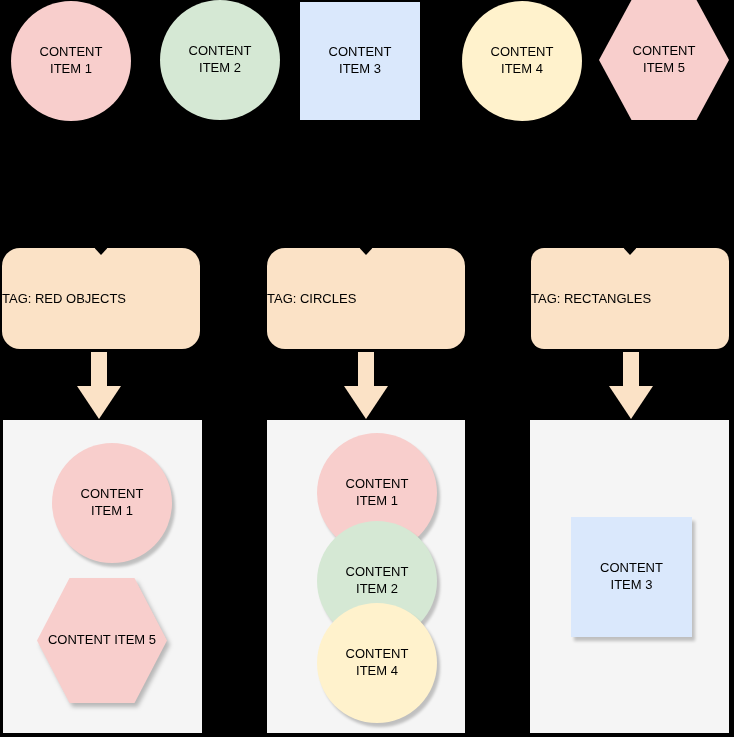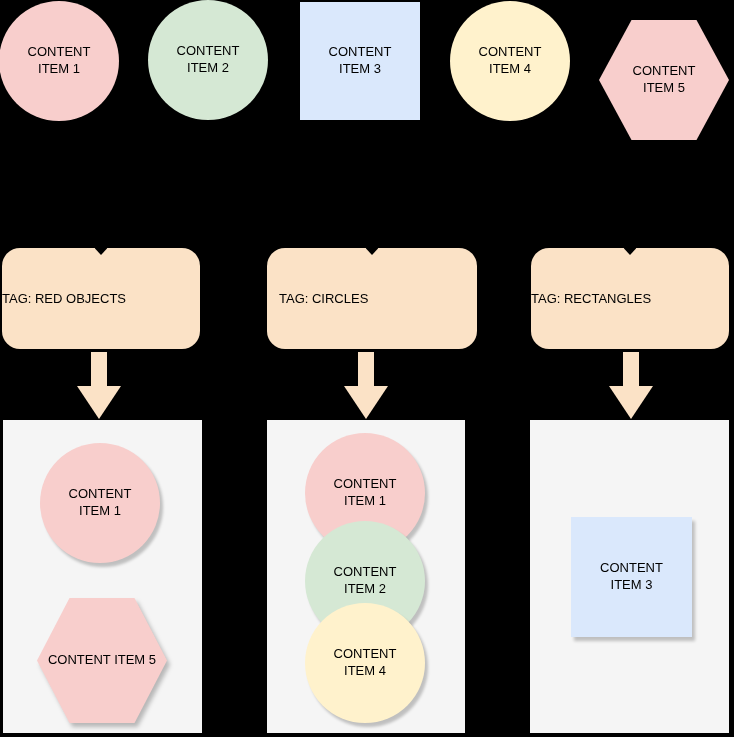--- a/index.html
+++ b/index.html
@@ -8,41 +8,41 @@
     background:#000;
     font-family:"Liberation Sans", sans-serif;
     color:#000;
   }
   
   .shape{
     position:absolute;display:flex;align-items:center;justify-content:center;
     text-align:center;font-size:13px;line-height:1.3;
   }
   .shape .lbl{max-width:86px;}
-  .circle{border-radius:50%;}
+  .circle{border-radius:50%;margin-left:12px;}
   .hexagon{clip-path:polygon(25% 0,75% 0,100% 50%,75% 100%,25% 100%,0 50%);width:100%;height:100%;
     display:flex;align-items:center;justify-content:center;text-align:center;font-size:13px;line-height:1.3;}
-  .hexwrap{position:absolute;margin-top:20px;}
+  .hexwrap{position:absolute;}
   .shadowed{box-shadow:3px 4px 3px rgba(0,0,0,0.22);}
   .hexshadow{filter:drop-shadow(3px 4px 2px rgba(0,0,0,0.25));}
 
   
   .ti1{left:-1px;top:1px;width:120px;height:120px;}
   .ti2{left:148px;top:0px;width:120px;height:120px;}
   .ti3{left:300px;top:2px;width:120px;height:118px;}
   .ti4{left:450px;top:1px;width:120px;height:120px;}
   .ti5{left:599px;top:0px;width:130px;height:120px;}
 
   
   .tag{
     position:absolute;top:248px;width:198px;height:101px;border-radius:18px;
     display:flex;align-items:center;justify-content:flex-start;
     font-size:13px;text-align:center;
   }
-  .tag1{left:2px;} .tag2{left:267px;padding-left:12px;} .tag3{left:531px;}
+  .tag1{left:2px;} .tag2{left:267px;} .tag3{left:531px;}
   .notch{
     position:absolute;top:0;left:50%;transform:translateX(-50%);
     width:13px;height:7px;background:#000;
     clip-path:polygon(0 0,100% 0,50% 100%);
   }
 
   
   .arrow{position:absolute;top:352px;width:44px;height:67px;}
   .a1{left:77px;} .a2{left:344px;} .a3{left:609px;}
   .arrow .shaft{position:absolute;left:50%;transform:translateX(-50%);top:0;width:16px;height:35px;}
@@ -89,21 +89,21 @@
   </div>
 
   <div class="tag tag1" style="background: rgb(251, 226, 198);">
     <span class="notch"></span>
     <span>TAG: RED OBJECTS</span>
   </div>
   <div class="tag tag2" style="background: rgb(251, 226, 198);">
     <span class="notch"></span>
     <span>TAG: CIRCLES</span>
   </div>
-  <div class="tag tag3" style="background: rgb(251, 226, 198);">
+  <div class="tag tag3" style="background: rgb(251, 226, 198); border-radius: 13px;">
     <span class="notch"></span>
     <span>TAG: RECTANGLES</span>
   </div>
 
   <div class="arrow a1">
     <div class="shaft" style="background: rgb(251, 226, 198);"></div>
     <div class="head" style="background: rgb(251, 226, 198);"></div>
   </div>
   <div class="arrow a2">
     <div class="shaft" style="background: rgb(251, 226, 198);"></div>

